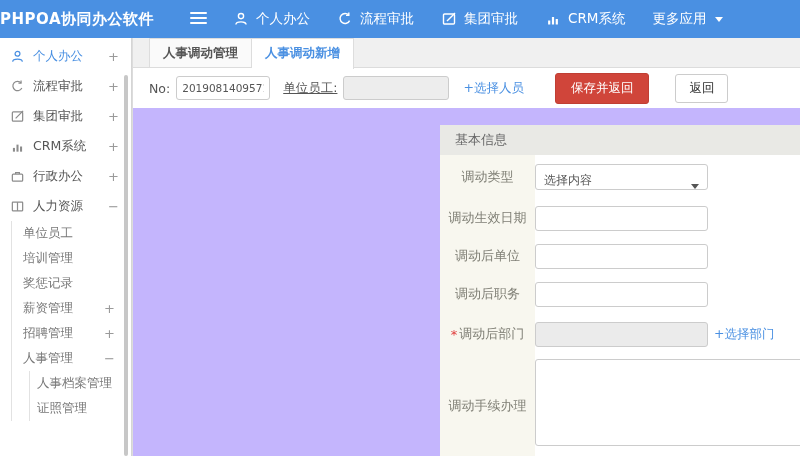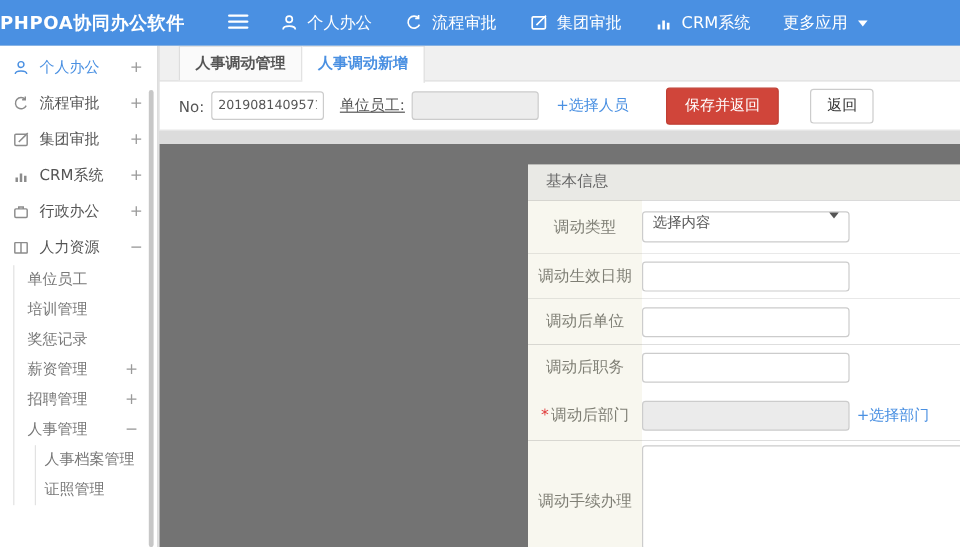--- a/index.html
+++ b/index.html
@@ -44,32 +44,32 @@
   .toolbar{height:40px;background:#ffffff;border-bottom:1px solid #e2e2e2;display:flex;align-items:center;padding-left:16px;font-size:12.5px;color:#555;}
   .tb-input{height:22px;border:1px solid #ccc;border-radius:3px;padding:0 5px;font-size:10.5px;color:#555;font-family:inherit;box-sizing:content-box;}
   .no-input{width:82px;margin-left:6px;}
   .emp-label{margin-left:13px;text-decoration:underline;}
   .emp-input{width:94px;margin-left:6px;background:#ededed;}
   .link{color:#4a90e2;text-decoration:none;font-size:12.5px;cursor:pointer;white-space:nowrap;}
   .pick-person{margin-left:14px;}
   .btn-save{margin-left:31px;background:#d0453a;color:#fff;border:1px solid #c03f34;border-radius:3px;padding:6px 15px;font-size:12.5px;font-family:inherit;cursor:pointer;white-space:nowrap;}
   .btn-back{margin-left:26px;background:#fff;color:#333;border:1px solid #ccc;border-radius:3px;padding:5px 13px;font-size:12.5px;font-family:inherit;cursor:pointer;white-space:nowrap;}
   
-  .workspace{position:absolute;left:0;right:0;top:70px;bottom:0;background:#737373;overflow:hidden;margin-top:12px;}
+  .workspace{position:absolute;left:0;right:0;top:70px;bottom:0;background:#c4b5fd;overflow:hidden;}
   .panel{position:absolute;left:307px;top:17px;width:520px;}
   .panel-header{height:30px;line-height:30px;background:#e9e9e5;color:#666;font-size:13px;padding-left:15px;}
   .frow{display:flex;}
   .flabel{width:95px;flex-shrink:0;background:#f8f7ef;display:flex;align-items:center;justify-content:center;color:#7f7f75;font-size:13px;box-sizing:border-box;white-space:nowrap;}
   .ffield{flex:1;background:#fff;display:flex;align-items:center;}
   .frow-type{height:44px;}
   .frow-std{height:38px;}
   .frow-dept{height:42px;}
   .frow-area{height:102px;}
   .frow-area .ffield{align-items:flex-start;padding-top:4px;}
-  .fselect{width:173px;height:26px;border:1px solid #ccc;border-radius:3px;background:#fff;display:flex;align-items:flex-start;justify-content:space-between;padding:0 8px;color:#555;font-size:12px;box-sizing:border-box;cursor:pointer;}
+  .fselect{width:173px;height:26px;border:1px solid #ccc;border-radius:3px;background:#fff;display:flex;align-items:flex-end;justify-content:space-between;padding:0 8px;color:#555;font-size:12px;box-sizing:border-box;cursor:pointer;}
   .caret-d{width:0;height:0;border-left:4px solid transparent;border-right:4px solid transparent;border-top:5px solid #555;}
   .finput{width:173px;height:25px;border:1px solid #ccc;border-radius:3px;box-sizing:border-box;padding:0 6px;font-size:12px;color:#555;background:#fff;font-family:inherit;}
   .finput.ro{background:#ebebeb;}
   .ftextarea{width:296px;height:87px;border:1px solid #ccc;border-radius:3px;box-sizing:border-box;resize:none;font-family:inherit;font-size:12px;color:#555;padding:4px 6px;}
   .req{color:#e03c3c;margin-right:2px;}
   .pick-dept{margin-left:6px;}
 </style>
 </head>
 <body>
 

